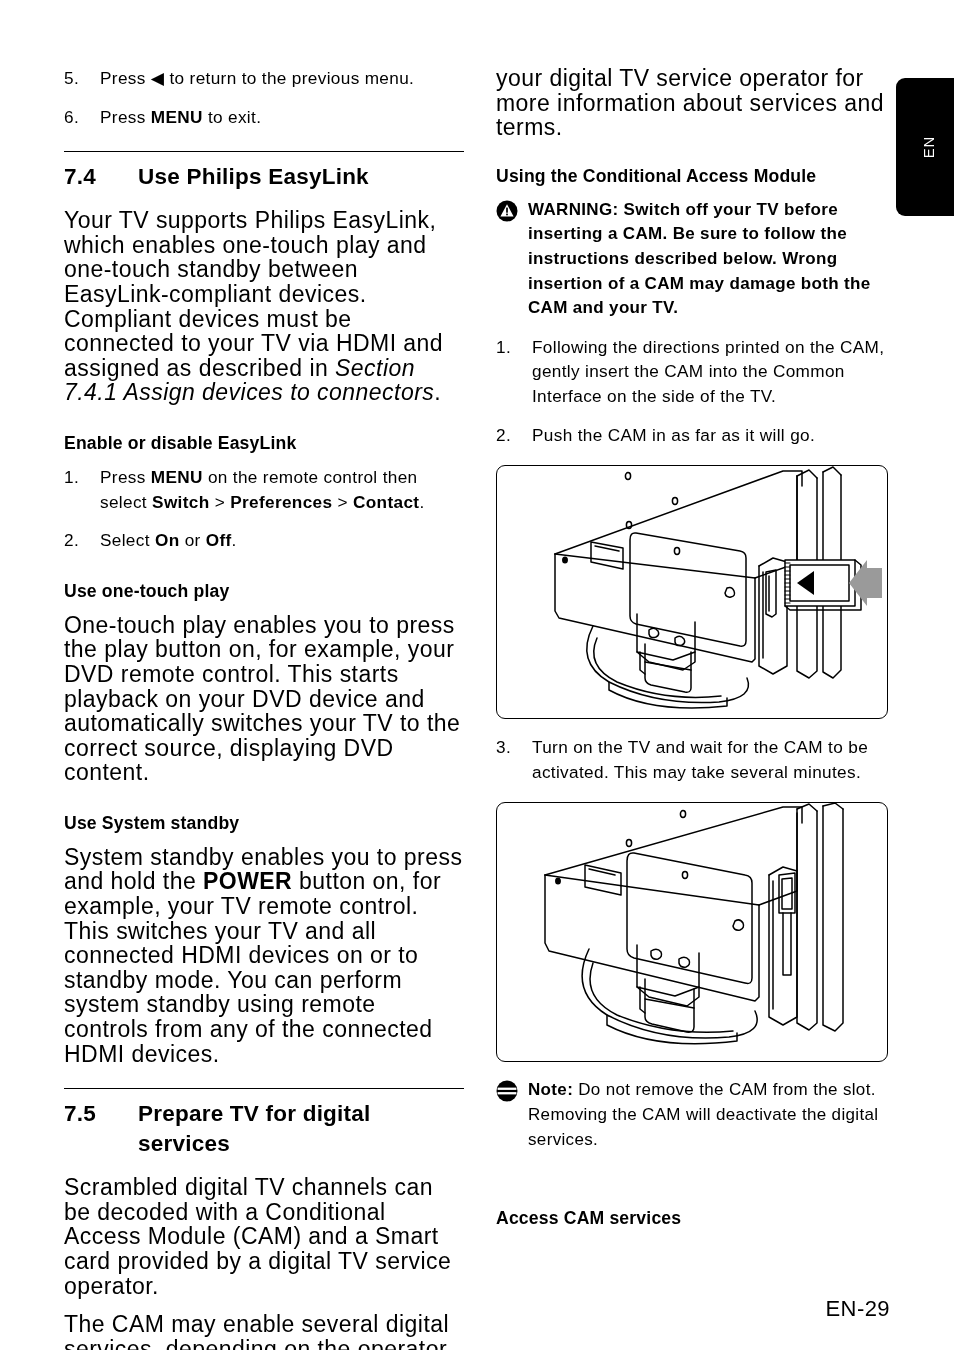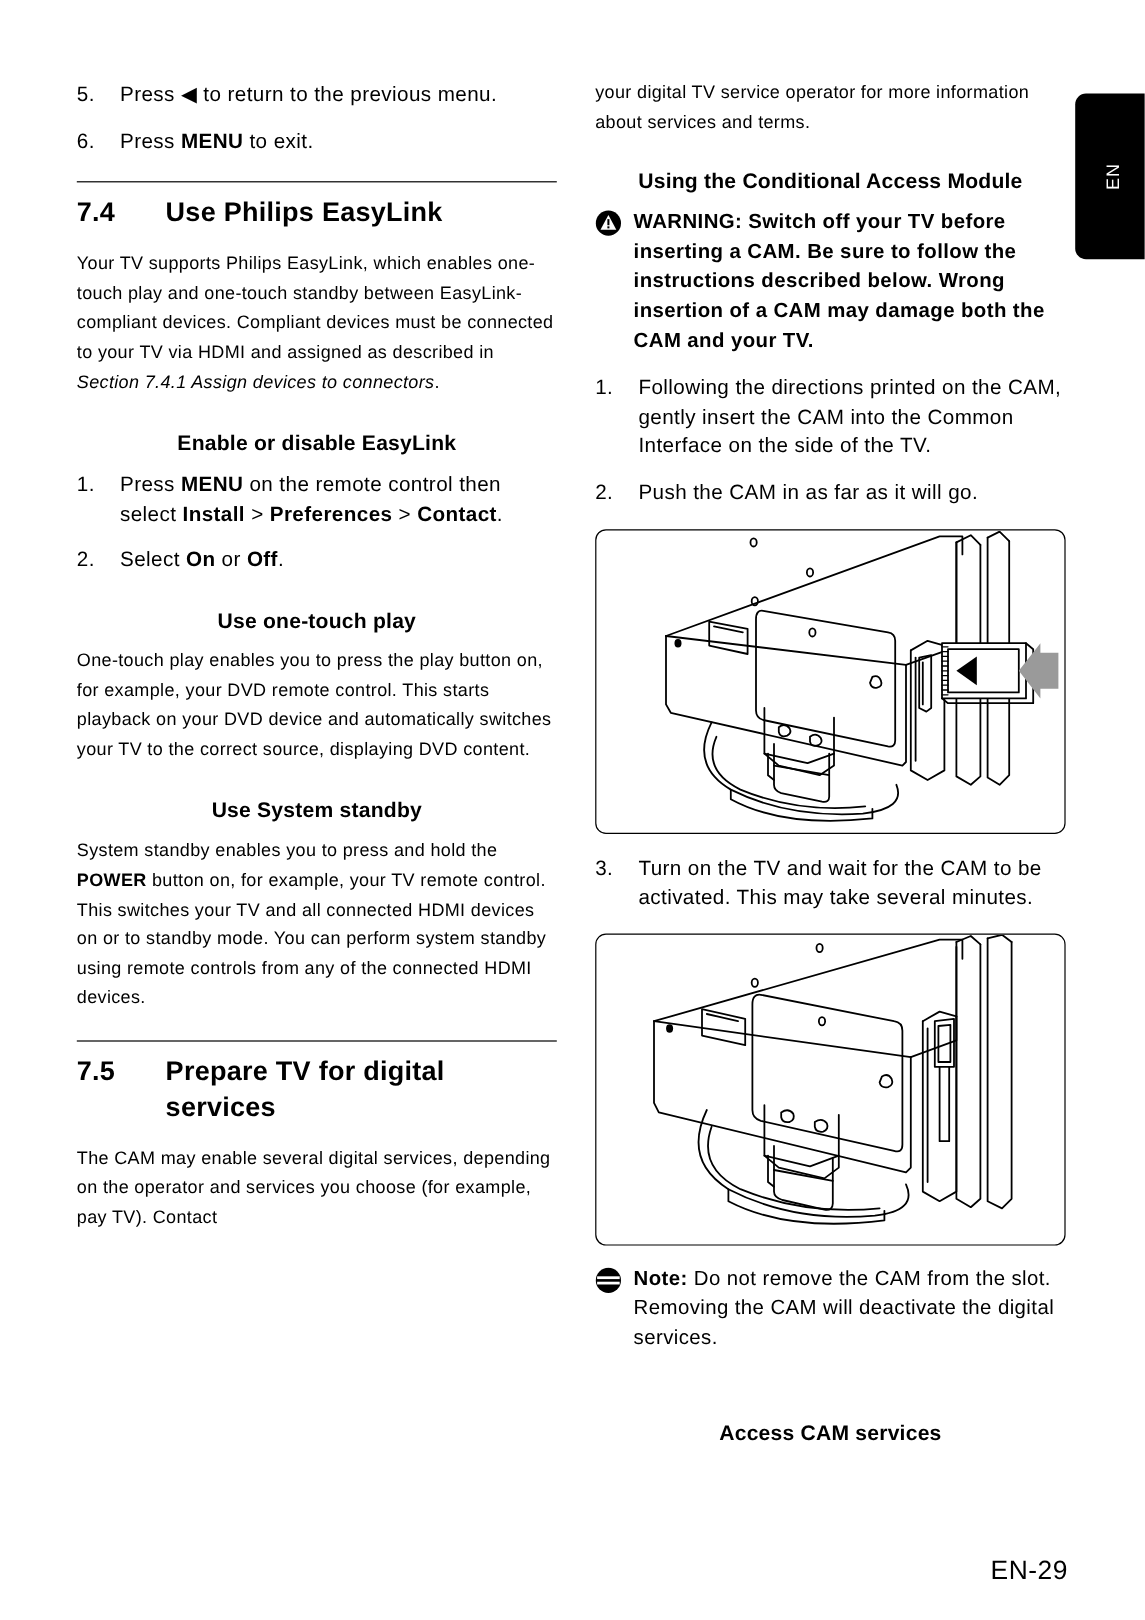--- a/index.html
+++ b/index.html
@@ -23,21 +23,21 @@
   .col {
     position: absolute;
     top: 66px;
     width: 400px;
   }
   .col-left  { left: 64px; }
   .col-right { left: 496px; width: 392px; }
 
   
   .body-text {
-    font-size: 15px;
+    font-size: 23px;
     line-height: 24.6px;
     letter-spacing: 0.02em;
     margin: 0 0 14px 0;
     font-weight: 400;
   }
 
   b, .b { font-weight: 700; }
   i, .i { font-style: italic; }
 
   
@@ -79,21 +79,21 @@
     top: 0;
   }
 
   .sub-head {
     font-size: 17.6px;
     font-weight: 700;
     line-height: 24px;
     margin: 0 0 10px 0;
     letter-spacing: 0.01em;
   }
-  .sub-head.spaced-top { margin-top: 26px; text-align: center; }
+  .sub-head.spaced-top { margin-top: 26px; }
 
   
   .callout {
     position: relative;
     padding-left: 32px;
     font-size: 17px;
     line-height: 24.6px;
     letter-spacing: 0.02em;
     margin: 0 0 14px 0;
   }
@@ -173,38 +173,39 @@
     <hr class="sec-rule">
     <div class="sec-head">
       <span class="sec-num">7.4</span><span>Use Philips EasyLink</span>
     </div>
 
     <p class="body-text"><span>Your TV supports Philips EasyLink, which enables one-touch play and one-touch standby between EasyLink-compliant devices. Compliant devices must be connected to your TV via HDMI and assigned as described in </span><i>Section 7.4.1 Assign devices to connectors</i><span>.</span></p>
 
     <div class="sub-head spaced-top">Enable or disable EasyLink</div>
 
     <div class="step">
-      <span class="num">1.</span><span>Press </span><b>MENU</b><span> on the remote control then select </span><b>Install</b><span> &gt; </span><b>Preferences</b><span> &gt; </span><b>Contact</b><span>.</span>
+      <span class="num">1.</span><span>Press </span><b>MENU</b><span> on the remote control then select </span><b>Switch</b><span> &gt; </span><b>Preferences</b><span> &gt; </span><b>Contact</b><span>.</span>
     </div>
 
     <div class="step">
       <span class="num">2.</span><span>Select </span><b>On</b><span> or </span><b>Off</b><span>.</span>
     </div>
 
     <div class="sub-head spaced-top">Use one-touch play</div>
     <p class="body-text">One-touch play enables you to press the play button on, for example, your DVD remote control. This starts playback on your DVD device and automatically switches your TV to the correct source, displaying DVD content.</p>
 
     <div class="sub-head spaced-top">Use System standby</div>
     <p class="body-text"><span>System standby enables you to press and hold the </span><b>POWER</b><span> button on, for example, your TV remote control. This switches your TV and all connected HDMI devices on or to standby mode. You can perform system standby using remote controls from any of the connected HDMI devices.</span></p>
 
     <hr class="sec-rule">
     <div class="sec-head">
       <span class="sec-num">7.5</span><span>Prepare TV for digital</span><br><span>services</span>
     </div>
 
+    <p class="body-text">Scrambled digital TV channels can be decoded with a Conditional Access Module (CAM) and a Smart card provided by a digital TV service operator.</p>
     <p class="body-text">The CAM may enable several digital services, depending on the operator and services you choose (for example, pay TV). Contact</p>
   </div>
 
   <div class="col col-right">
 
     <p class="body-text">your digital TV service operator for more information about services and terms.</p>
 
     <div class="sub-head spaced-top" style="margin-top:24px;">Using the Conditional Access Module</div>
 
     <div class="callout warning">

